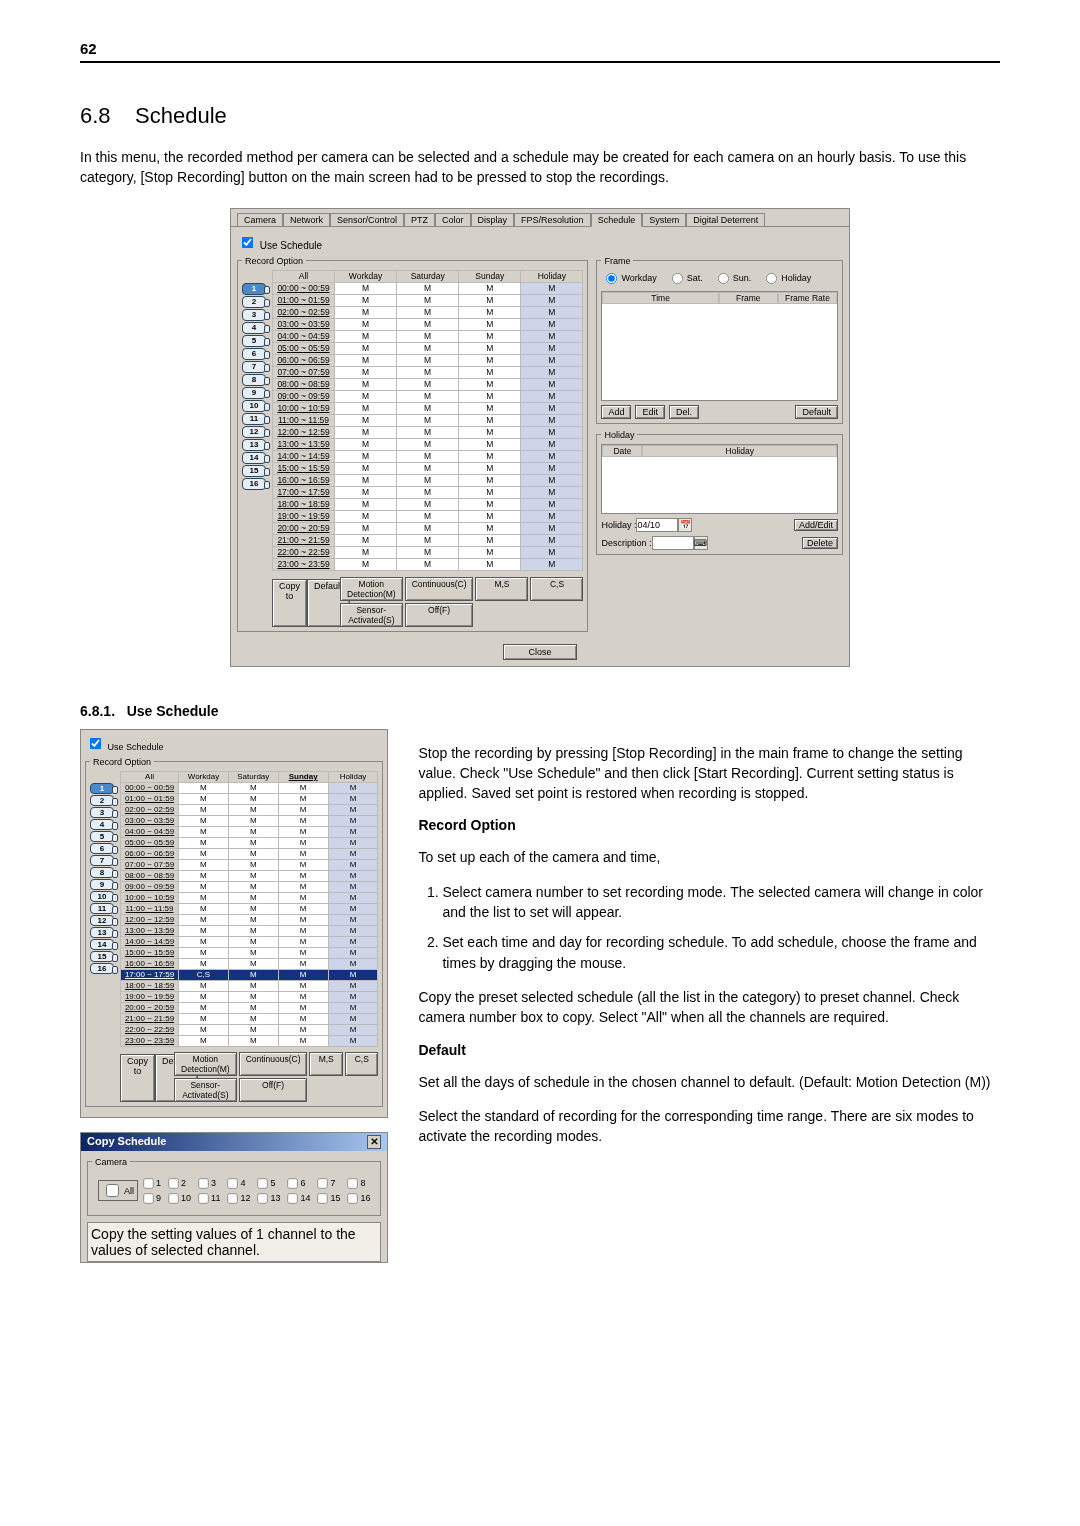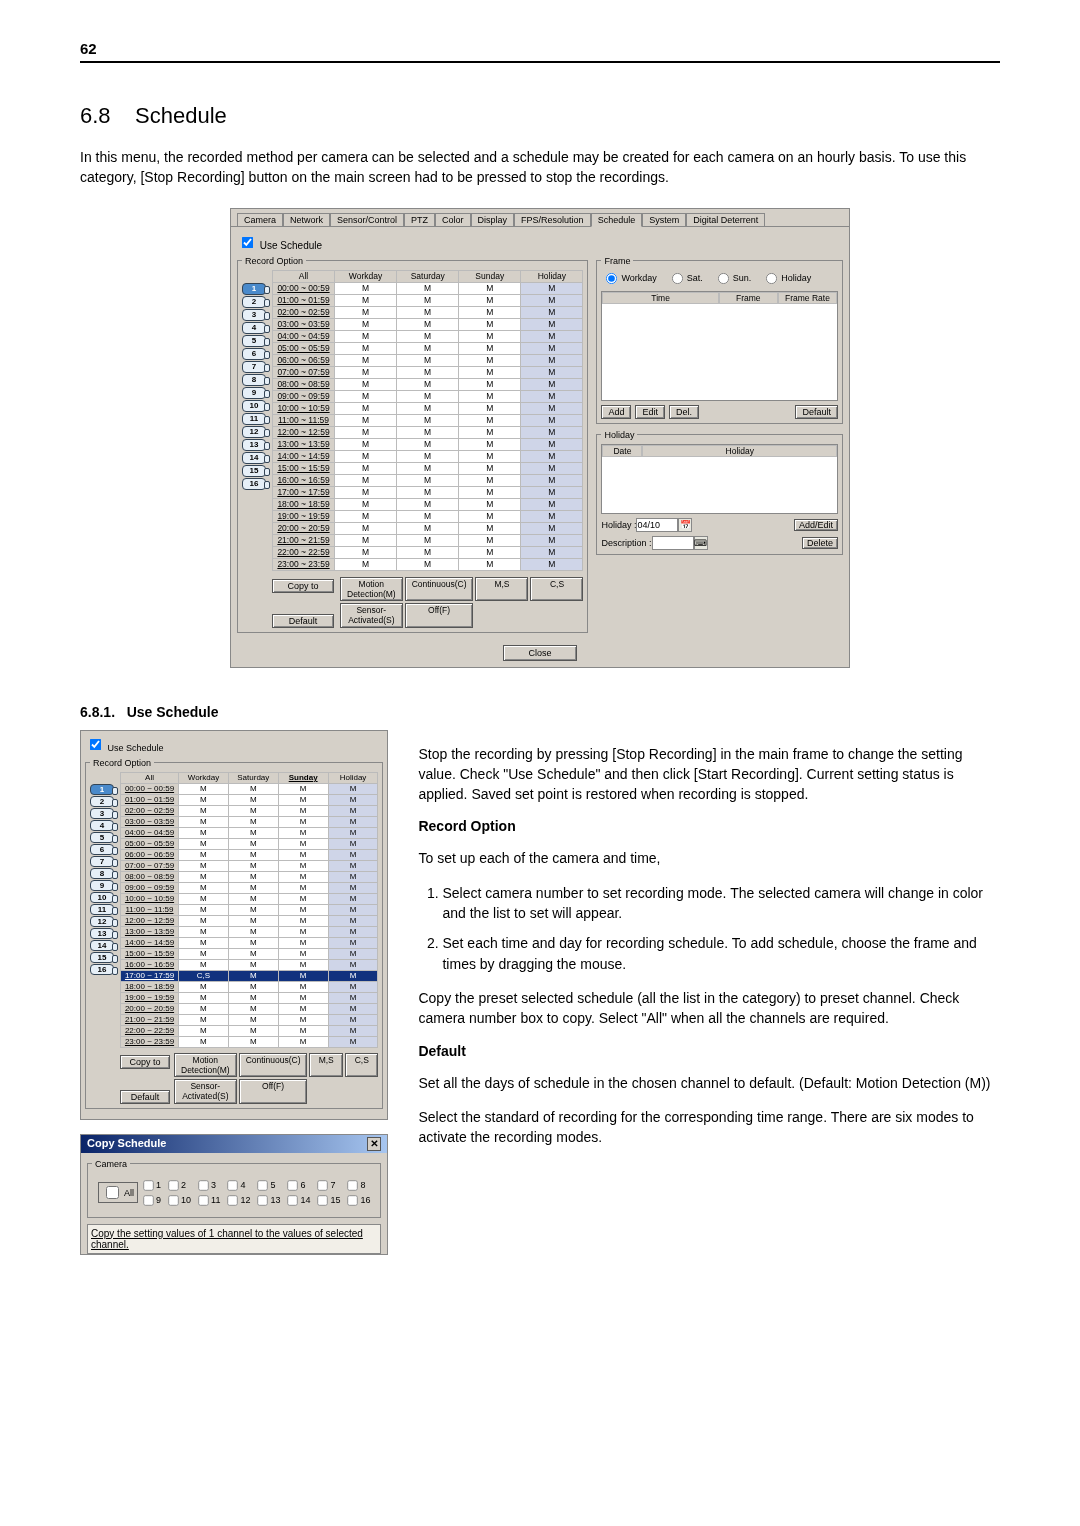--- a/index.html
+++ b/index.html
@@ -131,21 +131,21 @@
 
   .btnrow { display: flex; gap: 4px; margin-top: 4px; flex-wrap: wrap; }
   .btn {
     border: 1px solid #555;
     background: #d5d0c8;
     font-size: 9px;
     padding: 1px 6px;
     box-shadow: 1px 1px 0 #fff inset, -1px -1px 0 #888 inset;
     cursor: default;
   }
-  .btn-col { display: flex; flex-direction: column; gap: 21px; margin-top: 4px; width: 62px;}
+  .btn-col { display: flex; flex-direction: row; gap: 0; margin-top: 4px; width: 62px;}
   .btn-col .btn { text-align: center; }
   .legend-grid {
     display: grid;
     grid-template-columns: 1fr 1fr 1fr 1fr;
     gap: 2px;
     margin-top: 2px;
   }
   .legend-grid .btn { font-size: 8.5px; text-align: center; }
 
   .radios { display: flex; gap: 14px; font-size: 9px; padding: 2px 4px;}
@@ -193,21 +193,21 @@
   }
   .cam-grid {
     display: flex; gap: 4px; align-items: center; padding: 6px;
   }
   .cam-all { border:1px solid #666; padding: 0 3px; font-size: 9px; display:flex; align-items:center; gap:2px;}
   .cam-checks { display: grid; grid-template-columns: repeat(8, auto); gap: 2px 6px; font-size: 9px;}
   .cam-checks label { display: flex; align-items: center; gap: 1px;}
   .cam-checks input { transform: scale(0.8); margin:0;}
   .copy-msg {
     border: 1px solid #888; background: #f2efe8;
-    font-size: 10px; padding: 3px; margin: 0 6px; text-decoration: underline;
+    font-size: 14px; padding: 3px; margin: 0 6px;
   }
   .copy-btns { display: flex; justify-content: center; gap: 20px; padding: 6px; }
 
   
   .mini {
     font-family: Tahoma, sans-serif;
     font-size: 9px;
     background: #d5d0c8;
     border: 1px solid #888;
     padding: 4px;

